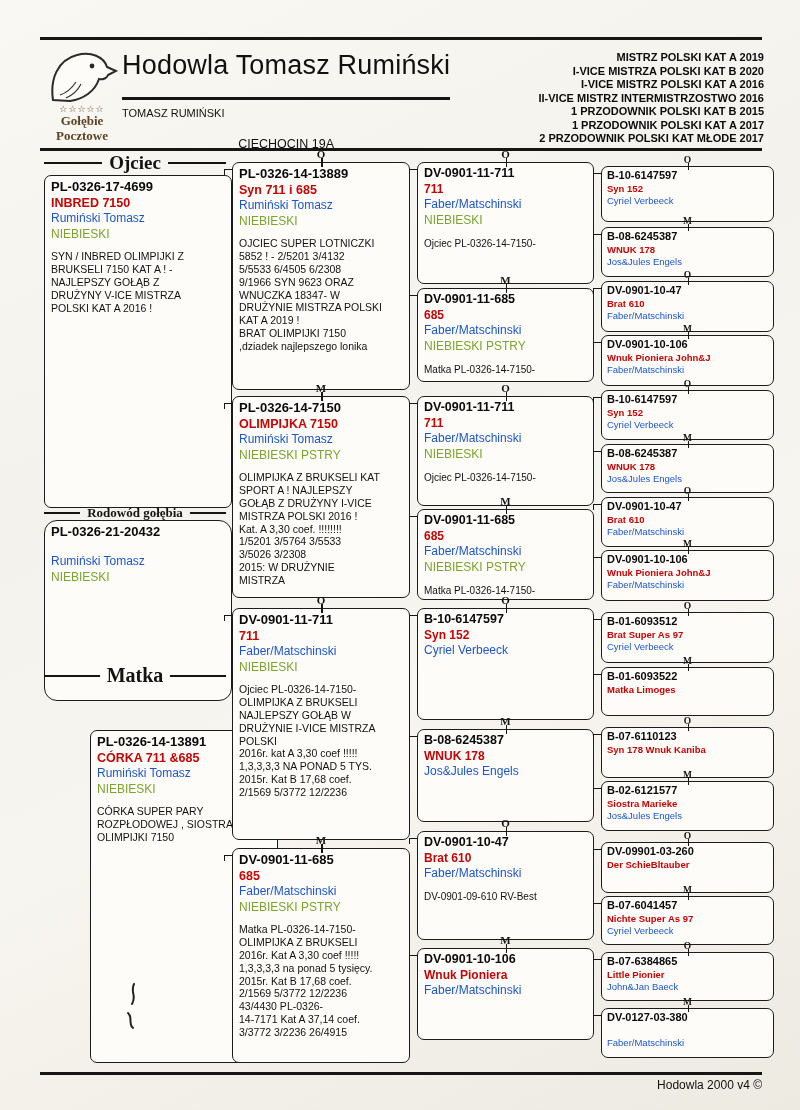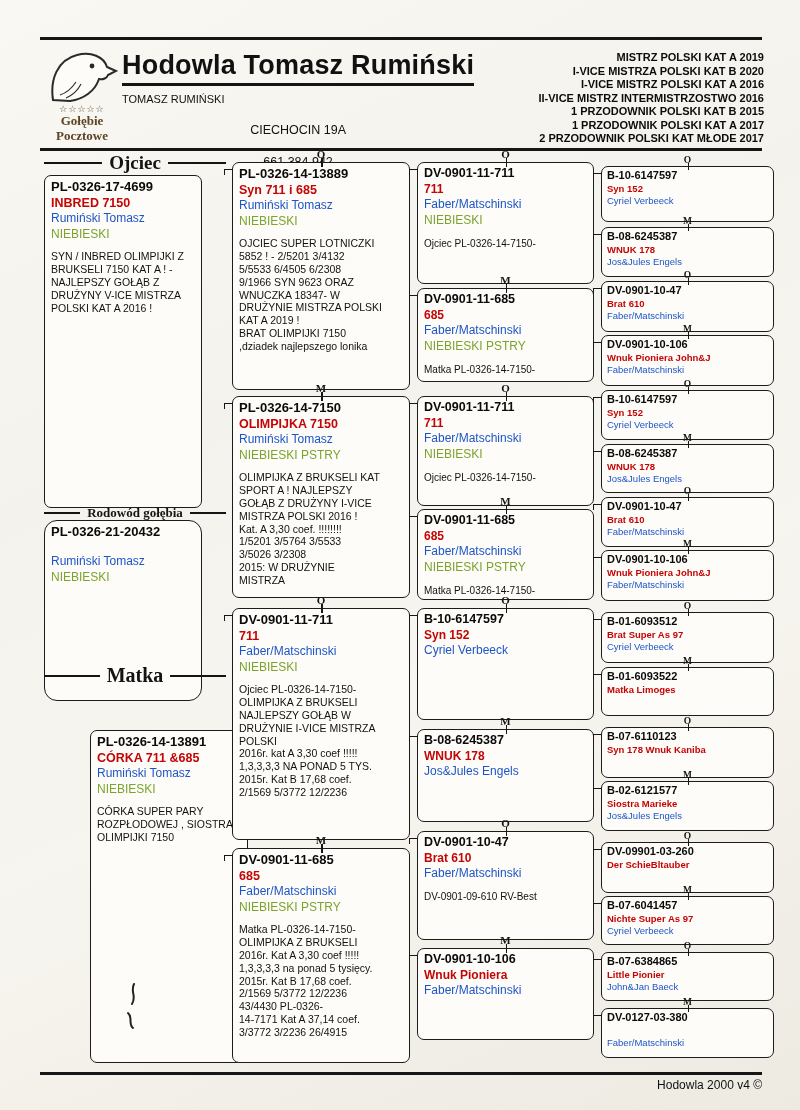--- a/index.html
+++ b/index.html
@@ -13,39 +13,39 @@
   .rule-top { top:37px; }
   .rule-header-bottom { top:148px; }
   .rule-bottom { top:1072px; }
 
   
   .logo { position:absolute; left:42px; top:48px; width:80px; text-align:center; color:#5d4426; }
   .logo svg { display:block; margin:0 auto; }
   .logo .stars { font-size:9px; letter-spacing:1px; line-height:1; margin-top:1px; }
   .logo-line1, .logo-line2 { font-family:"Liberation Serif", serif; font-weight:bold; font-size:13px; line-height:1.12; }
   .title-block { position:absolute; left:122px; top:50px; }
-  .title { font-size:27px; font-weight:bold; letter-spacing:.2px; display:inline-block;
-           border-bottom:3px solid #141414; padding-bottom:2px; }
+  .title { font-size:27px; font-weight:normal; letter-spacing:.2px; display:inline-block;
+           border-bottom:3px solid #141414; padding-bottom:16px; }
   .owner { font-size:11px; margin-top:7px; }
   .owner-line { font-size:12.5px; margin-top:18px;text-align:center; }
   .achievements { position:absolute; right:36px; top:51px; text-align:right;
                   font-size:11px; font-weight:bold; line-height:13.5px; color:#0c0c0c; }
 
   
   .colhead { position:absolute; display:flex; align-items:center; gap:7px;
              font-family:Liberation Serif, serif; font-weight:bold; color:#141414; }
   .colhead::before, .colhead::after { content:""; flex:1; height:2px; background:#141414; }
   .colhead-father   { left:44px; width:182px; top:152px; font-size:19px; }
   .colhead-pedigree { left:44px; width:182px; top:505px; font-size:13px; }
   .colhead-mother   { left:44px; width:182px; top:664px; font-size:20px; }
 
   
   .pbox { position:absolute; background:#fdfcf8; border:1.6px solid #1c1c1c; border-radius:7px;
           padding:3px 6px 4px; }
-  .col1 { left:44px; width:158px; }
+  .col1 { left:44px; width:188px; }
   .father-box  { top:175px; height:333px; }
   .subject-box { top:520px; height:181px;border-radius:13px; }
   .mother-box  { top:730px; height:333px;margin-left:46px; }
 
   .ring     { font-size:13px; font-weight:bold; color:#0a0a0a; line-height:1.25; }
   .pname    { font-size:12.5px; font-weight:bold; color:#c40505; line-height:1.28; }
   .pbreeder { font-size:12px; color:#1d55c8; line-height:1.32; }
   .pcolor   { font-size:12px; color:#7ba32e; line-height:1.32; }
   .pdesc    { font-size:10.5px; color:#111; line-height:1.23; margin-top:7px; white-space:pre-line; }
 

